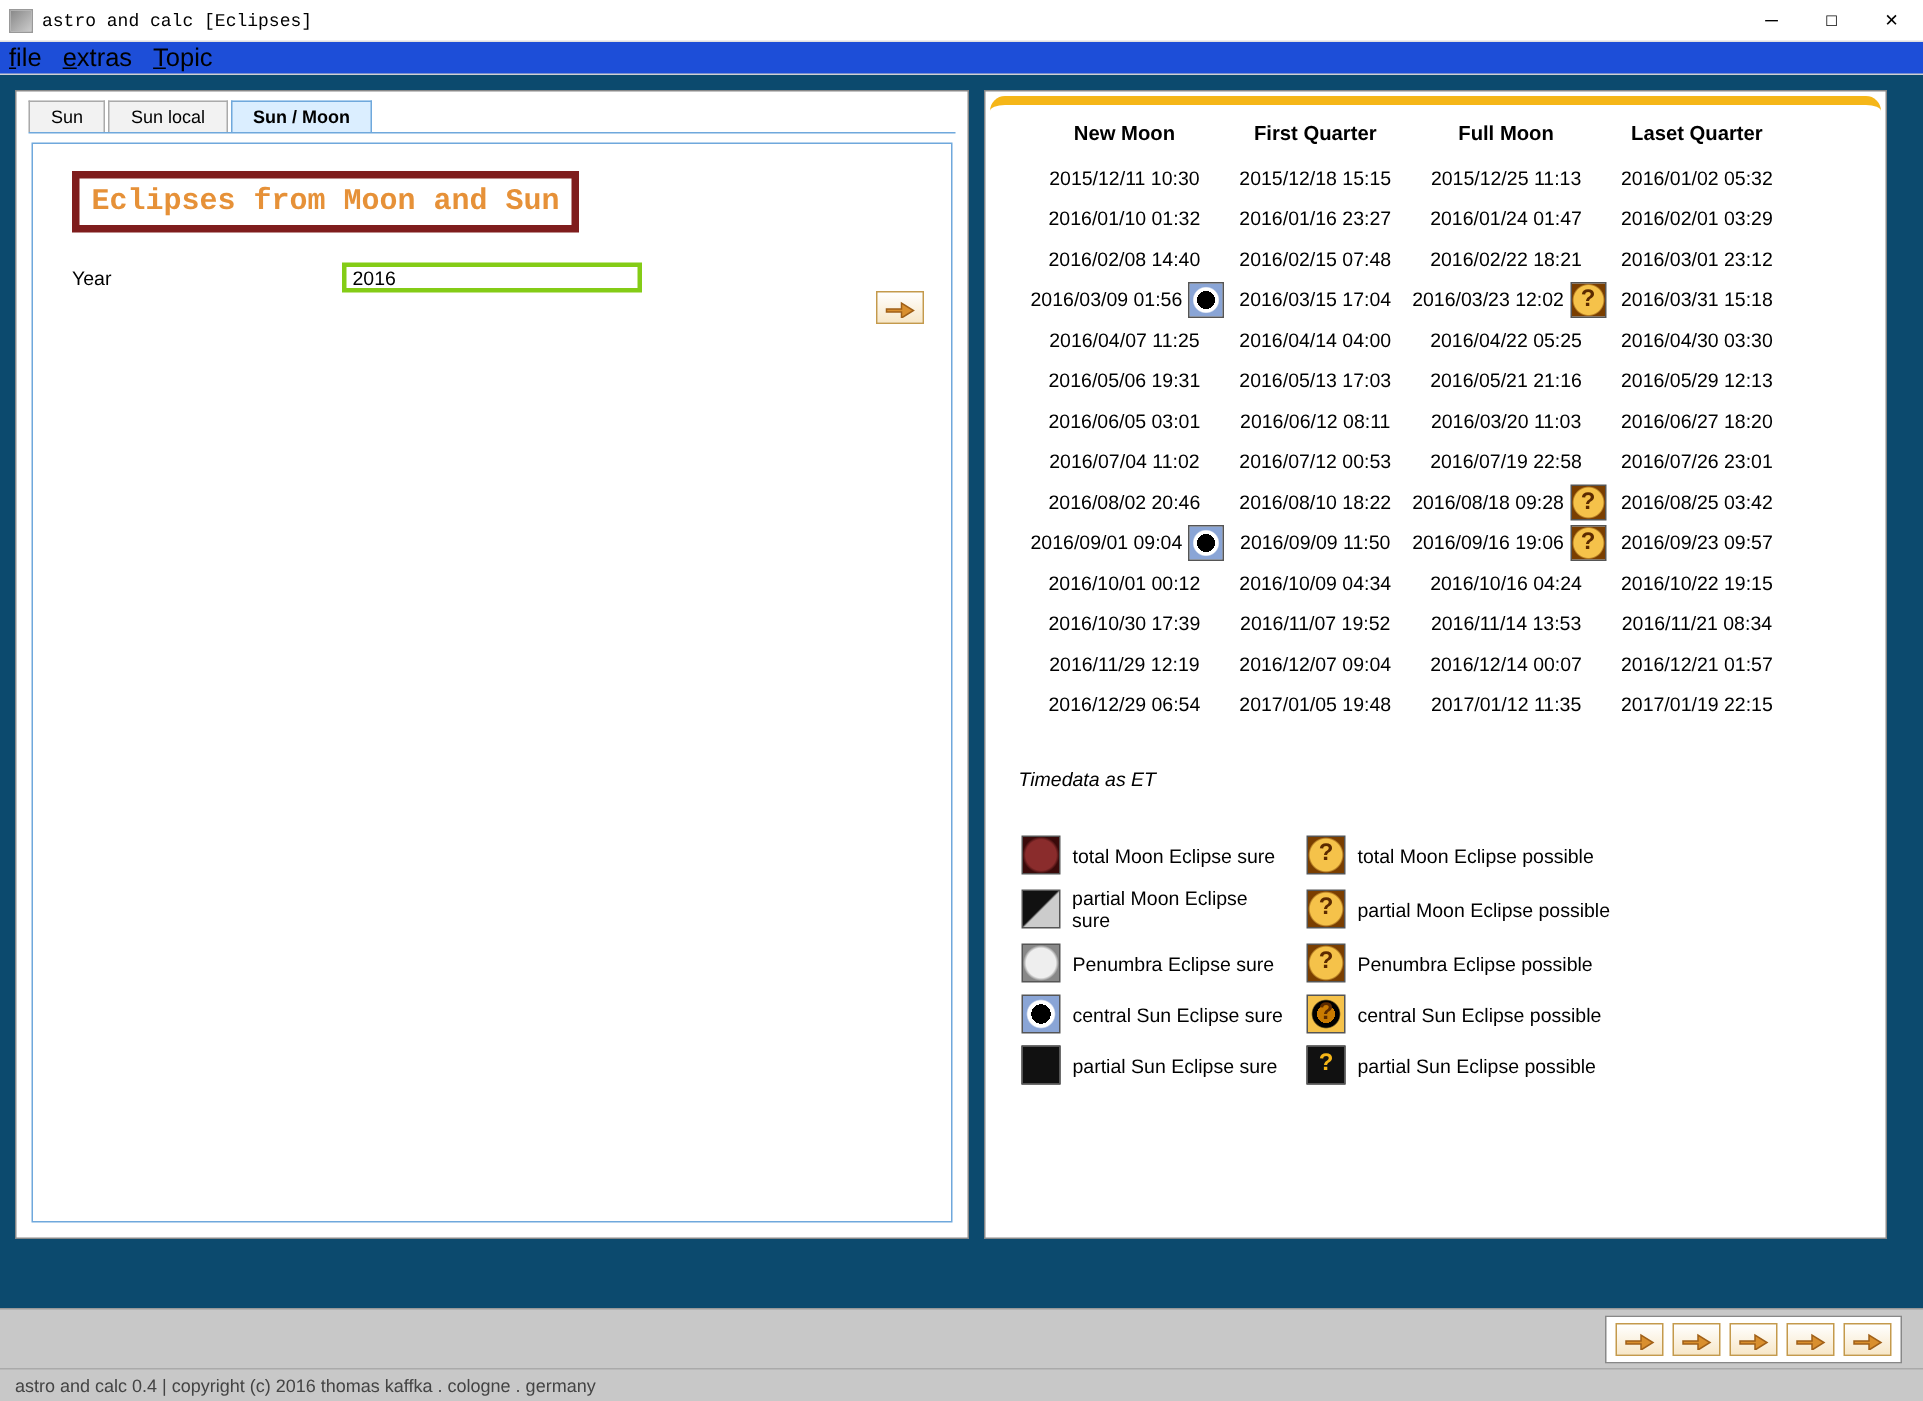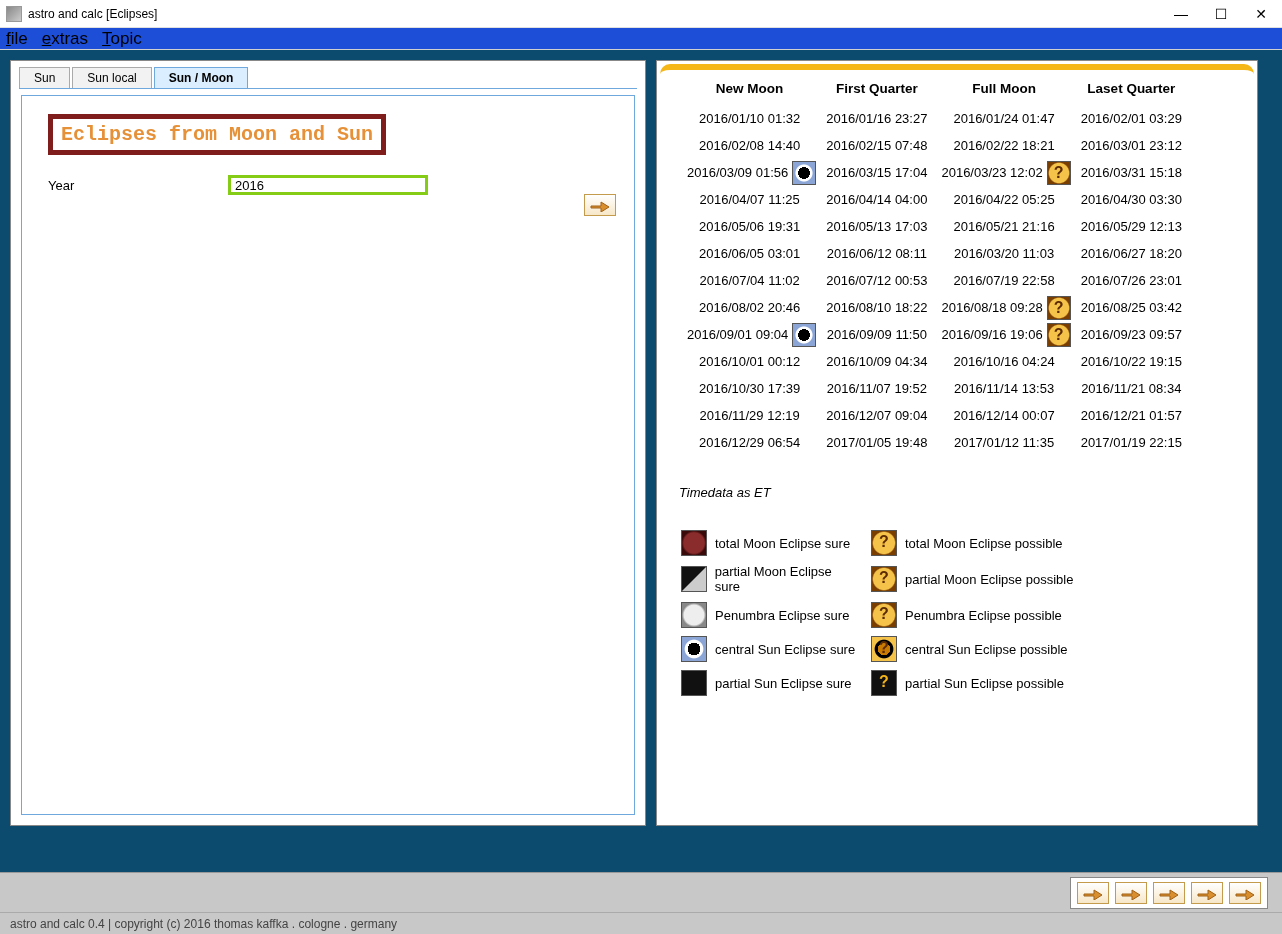--- a/index.html
+++ b/index.html
@@ -15,20 +15,21 @@
   display: flex;
   flex-direction: column;
 }
 .titlebar {
   height: 28px;
   background: #fff;
   border-bottom: 1px solid #e0e0e0;
   display: flex;
   align-items: center;
   padding: 0 6px;
+  font-family: Liberation Mono, monospace;
 }
 .titlebar .appicon {
   width: 16px; height: 16px; margin-right: 6px;
   background: linear-gradient(135deg,#888,#ccc);
   border: 1px solid #999;
 }
 .titlebar .title { flex: 1; font-size: 12px; }
 .titlebar .winbtns { display: flex; gap: 18px; align-items: center; margin-right: 4px; }
 .titlebar .winbtns span { width: 22px; text-align: center; font-size: 14px; cursor: default; }
 .menubar {
@@ -193,20 +194,26 @@
       <thead>
         <tr>
           <th>New Moon</th>
           <th>First Quarter</th>
           <th>Full Moon</th>
           <th>Laset Quarter</th>
         </tr>
       </thead>
       <tbody id="moon-body">
           <tr>
+            <td>2015/12/11 10:30</td>
+            <td>2015/12/18 15:15</td>
+            <td>2015/12/25 11:13</td>
+            <td>2016/01/02 05:32</td>
+          </tr>
+          <tr>
             <td>2016/01/10 01:32</td>
             <td>2016/01/16 23:27</td>
             <td>2016/01/24 01:47</td>
             <td>2016/02/01 03:29</td>
           </tr>
           <tr>
             <td>2016/02/08 14:40</td>
             <td>2016/02/15 07:48</td>
             <td>2016/02/22 18:21</td>
             <td>2016/03/01 23:12</td>

